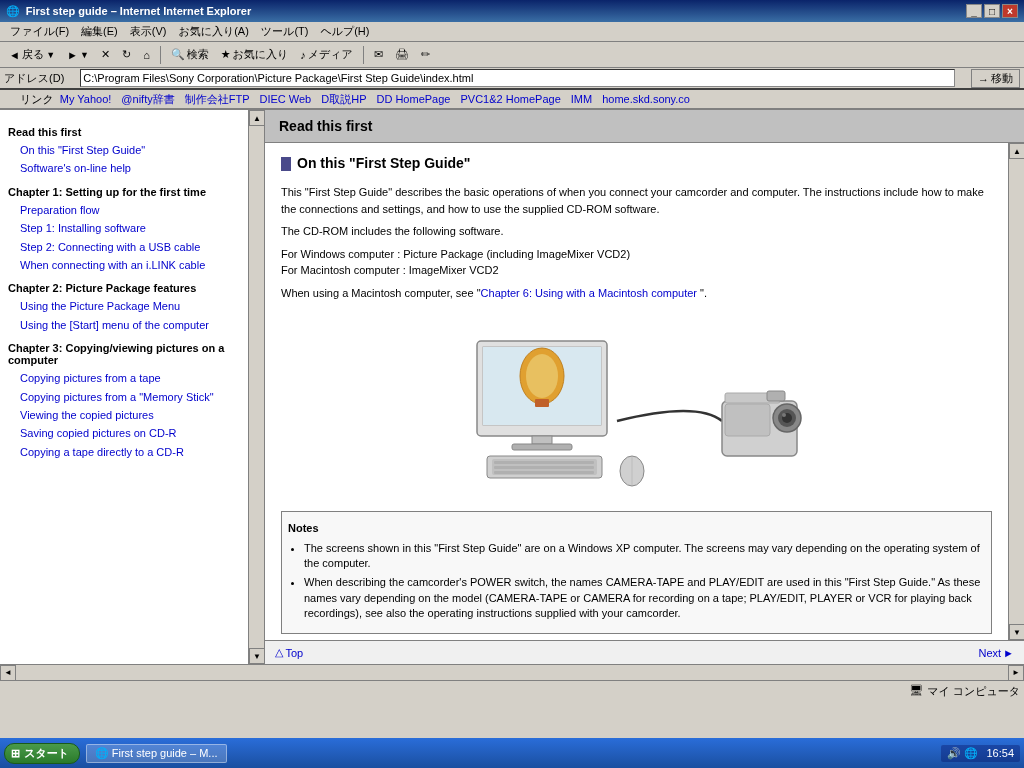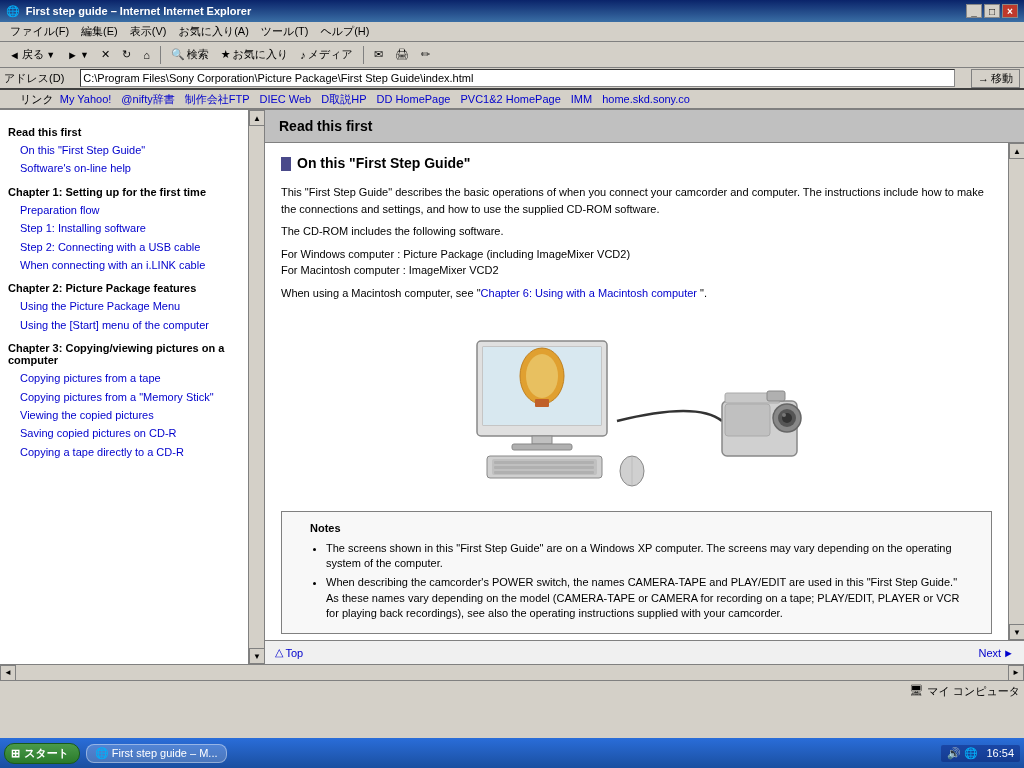--- a/index.html
+++ b/index.html
@@ -207,21 +207,21 @@
       justify-content: space-between;
       align-items: center;
       padding: 4px 10px;
       height: 24px;
     }
     .nav-link { color: #0000cc; text-decoration: none; cursor: pointer; font-size: 11px; display: flex; align-items: center; gap: 2px; }
 
     
     #notes-box {
       border: 1px solid #808080;
-      padding: 8px 28px;
+      padding: 8px 6px;
       margin-top: 10px;
       background: #f8f8f8;
       font-size: 11px;
     }
     #notes-box .notes-title { font-weight: bold; margin-bottom: 4px; }
     #notes-box ul { padding-left: 16px; }
     #notes-box li { margin-bottom: 4px; line-height: 1.4; }
 
     
     #illustration {
@@ -297,21 +297,21 @@
       color: white;
       font-size: 11px;
     }
     .taskbar-btn {
       background: rgba(255,255,255,0.2);
       border: 1px solid rgba(255,255,255,0.4);
       color: white;
       padding: 2px 8px;
       font-size: 11px;
       cursor: pointer;
-      border-radius: 8px;
+      border-radius: 2px;
     }
 
     
     .illus-svg { display: block; margin: 0 auto; }
 
     
     .sidebar-outer {
       display: flex;
       overflow: hidden;
       flex: 1;

